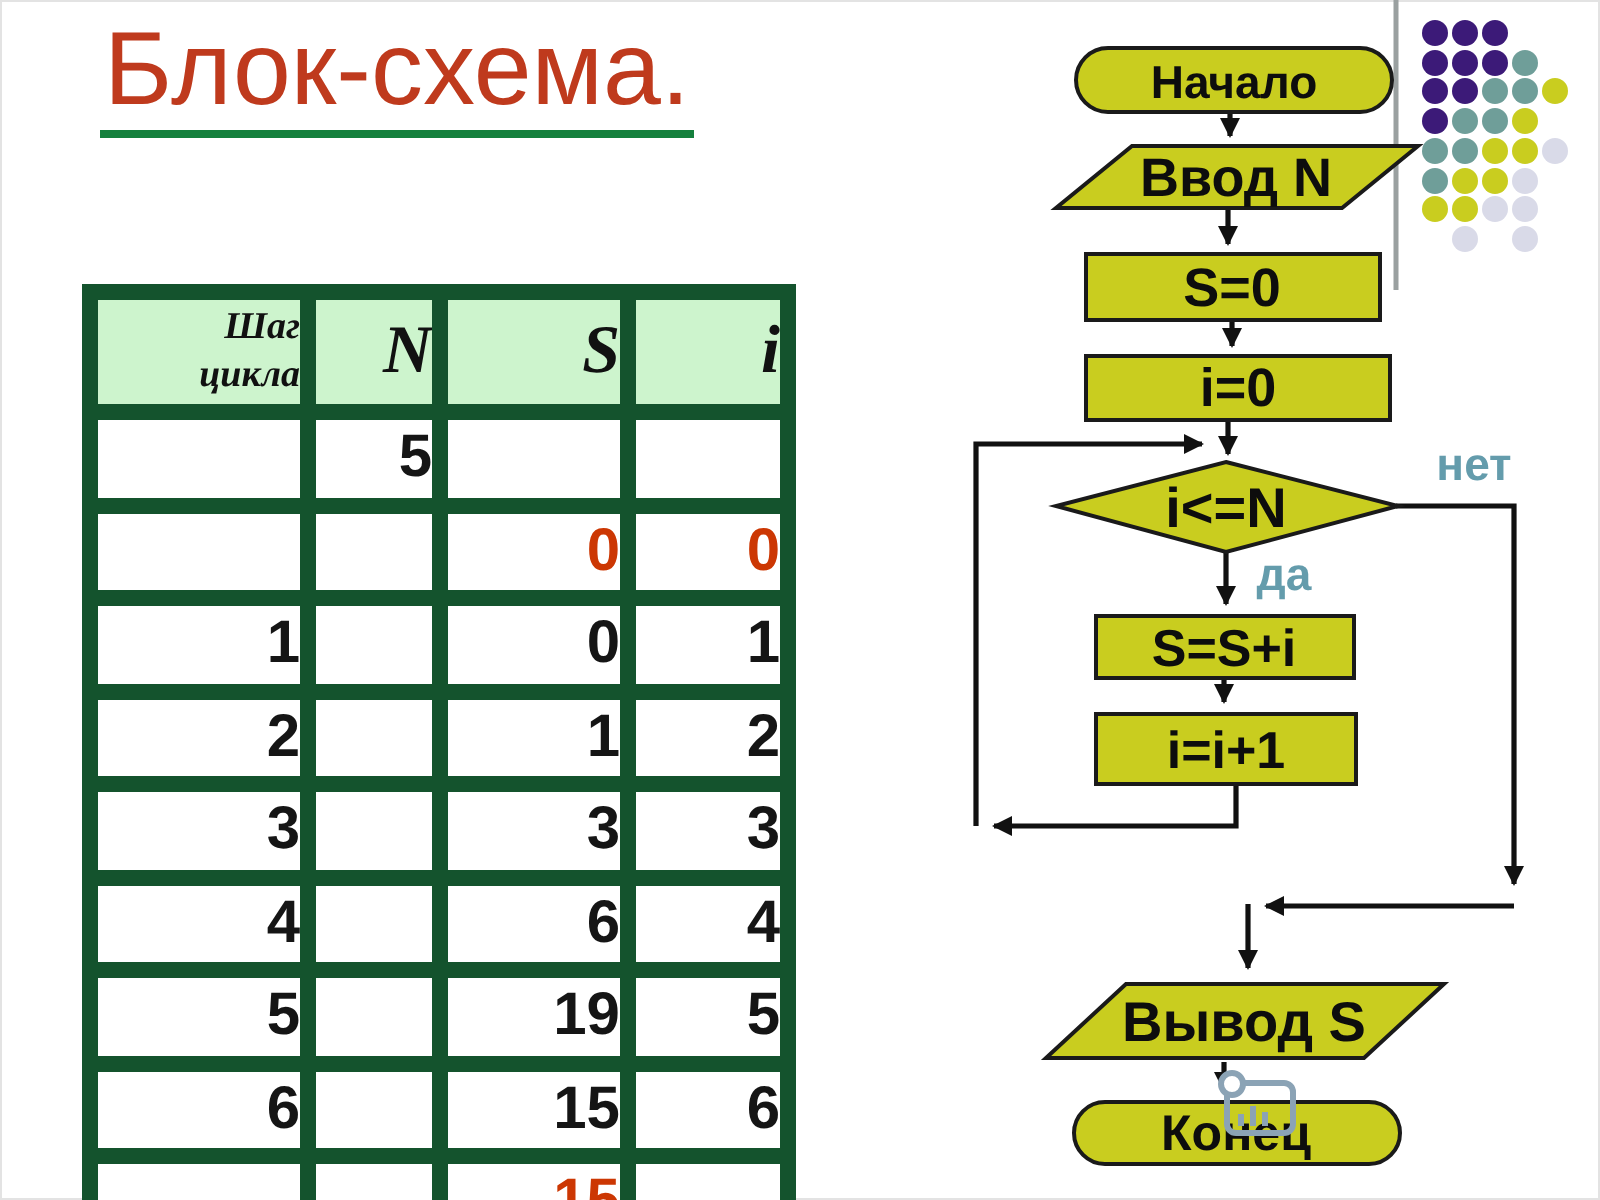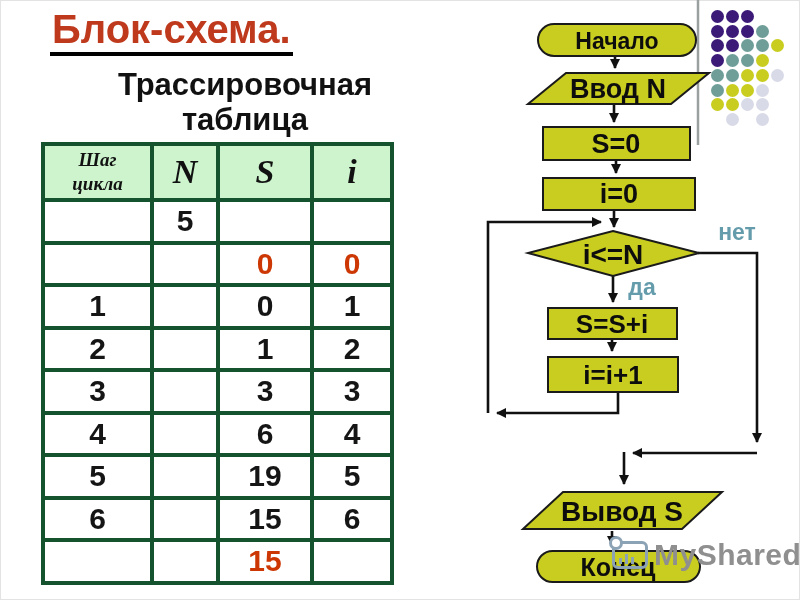--- a/index.html
+++ b/index.html
@@ -4,36 +4,36 @@
 <style>
   html,body{margin:0;padding:0;background:#fff;}
   #slide{
     position:relative;width:800px;height:600px;background:#ffffff;
     overflow:hidden;font-family:"Liberation Sans","DejaVu Sans",sans-serif;
     box-shadow:inset 0 0 0 1px #e3e3e3;
   }
   
   #title{
     position:absolute;left:50px;top:8px;
-    font-size:40px;font-weight:bold;letter-spacing:0px;
-    color:#bf3a1d;border-bottom:4px solid #000000;padding:0 2px 2px 2px;
+    font-size:52px;font-weight:normal;letter-spacing:0px;
+    color:#bf3a1d;border-bottom:4px solid #15803d;padding:0 2px 2px 2px;
     line-height:1.05;
   }
   #subtitle{
     position:absolute;left:92px;top:67px;width:306px;text-align:center;
     font-size:31px;font-weight:bold;color:#111;line-height:35px;
   }
   
   #trace-table{
     position:absolute;left:41px;top:142px;
     border-collapse:collapse;table-layout:fixed;
     border:3px solid #1a1a1a;
   }
   #trace-table td,#trace-table th{
-    border:4px solid #14532d;text-align:center;vertical-align:middle;
+    border:8px solid #14532d;text-align:right;vertical-align:middle;
     padding:0;overflow:hidden;
   }
   #trace-table th{
     background:#cdf4cd;height:52px;
     font-family:"Liberation Serif","DejaVu Serif",serif;
     font-style:italic;font-weight:bold;font-size:34px;color:#111;
   }
   #trace-table th.step-col{font-size:19px;line-height:1.25;}
   #trace-table th.step-col span{display:inline-block;max-width:70px;}
   #trace-table td{
@@ -77,24 +77,20 @@
   }
   #wm-text{font-size:30px;font-weight:600;letter-spacing:0.5px;line-height:1;}
 </style>
 </head>
 <body>
 
 <div id="slide">
 
   <div id="title">Блок-схема.</div>
 
-  <div id="subtitle">
-    <span>Трассировочная</span><br>
-    <span>таблица</span>
-  </div>
 
   <table id="trace-table">
     <colgroup>
       <col class="w-step">
         <col class="w-n">
         <col class="w-s">
         <col class="w-i">
     </colgroup>
     <thead>
       <tr>
@@ -249,16 +245,15 @@
       <div class="dot" style="left: 45px; top: 102.9px; background: rgb(217, 218, 232);"></div>
     </div>
 
   <div id="watermark">
     <span id="wm-logo">
       <em></em>
         <i class="b1"></i>
         <i class="b2"></i>
         <i class="b3"></i>
     </span>
-    <span id="wm-text">MyShared</span>
   </div>
 
 </div>
 
 </body></html>

